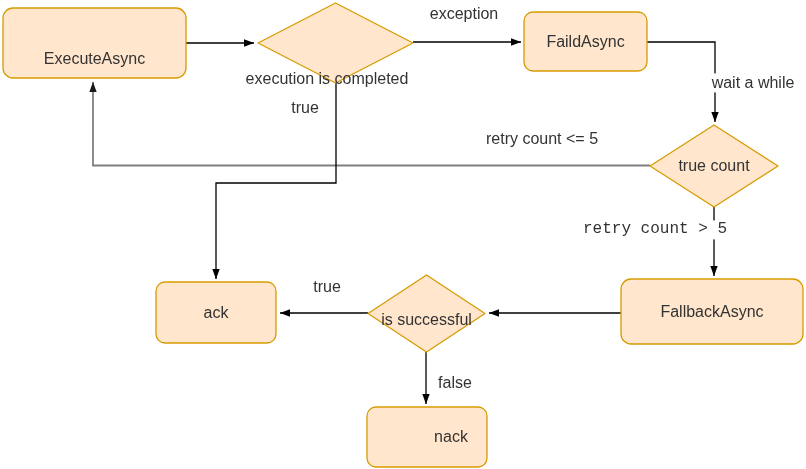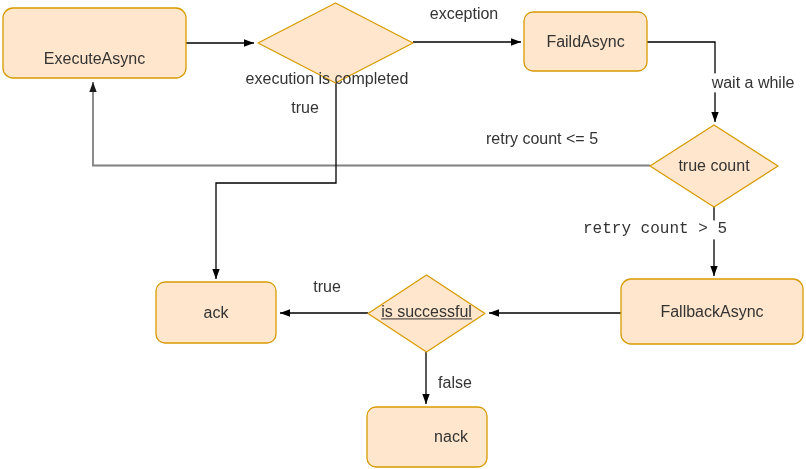--- a/index.html
+++ b/index.html
@@ -66,21 +66,21 @@
     <polygon points="368,313.5 426.5,275 485,313.5 426.5,352" style="fill:var(--node-fill);stroke:var(--node-stroke);" stroke-width="1.3" stroke-linejoin="round"></polygon>
     <rect x="156" y="282" width="120" height="61" rx="9" ry="9" style="fill:var(--node-fill);stroke:var(--node-stroke);" stroke-width="1.3"></rect>
     <rect x="367" y="407" width="120" height="60" rx="9" ry="9" style="fill:var(--node-fill);stroke:var(--node-stroke);" stroke-width="1.3"></rect>
   </svg>
 
   <span class="label" style="left:94.5px;top:43px;margin-top:16px;">ExecuteAsync</span>
   <span class="label" style="left:327px;top:43px;margin-top:36px;">execution is completed</span>
   <span class="label" style="left:585.5px;top:41.5px;">FaildAsync</span>
   <span class="label" style="left:714px;top:166px;">true count</span>
   <span class="label" style="left:712px;top:311.5px;">FallbackAsync</span>
-  <span class="label" style="left:426.5px;top:312px;text-decoration:underline;">is successful</span>
+  <span class="label" style="left:426.5px;top:320px;">is successful</span>
   <span class="label" style="left:216px;top:312.5px;">ack</span>
   <span class="label" style="left:427px;top:437px;margin-left:24px;">nack</span>
 
   <span class="label edge-label" style="left:464px;top:14px;">exception</span>
   <span class="label edge-label" style="left:753px;top:83px;">wait a while</span>
   <span class="label edge-label" style="left:530px;top:139px;margin-left:12px;">retry count &lt;= 5</span>
   <span class="label edge-label" style="left:305px;top:108px;">true</span>
   <span class="label edge-label" style="left:655px;top:230px;font-family:Liberation Mono, monospace;">retry count &gt; 5</span>
   <span class="label edge-label" style="left:327px;top:287px;">true</span>
   <span class="label edge-label" style="left:455px;top:383px;">false</span>

